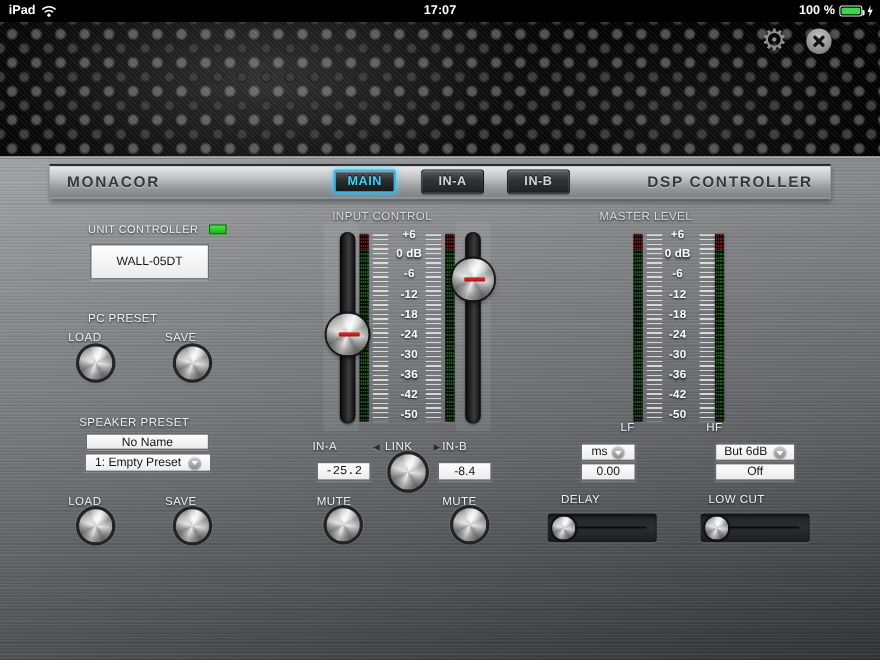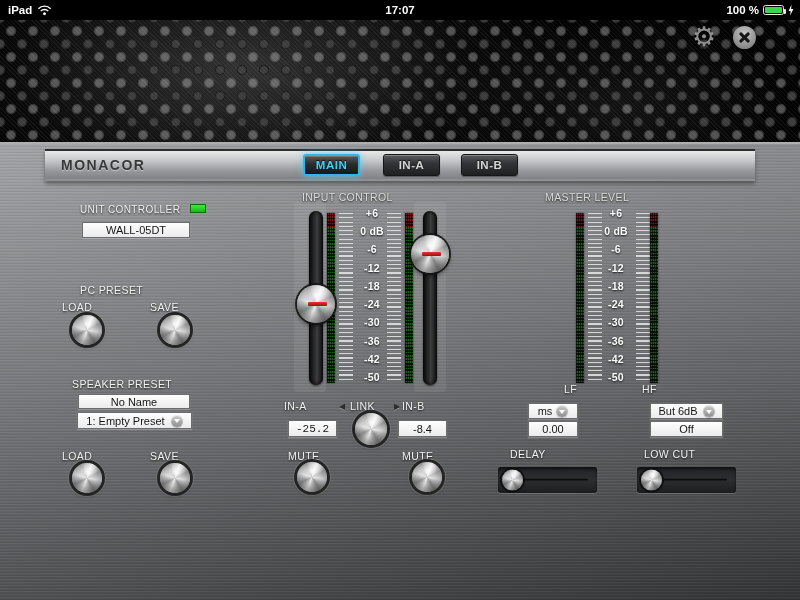--- a/index.html
+++ b/index.html
@@ -212,28 +212,29 @@
   <div class="gear">⚙</div>
   <div class="closebtn">
       <i></i>
       <i></i>
     </div>
 
   <div class="body"></div>
 
   <div class="headerbar">
     <span class="brand">MONACOR</span>
+    <span class="apptitle">DSP CONTROLLER</span>
     <div class="tab tab-main active">MAIN</div>
     <div class="tab tab-ina">IN-A</div>
     <div class="tab tab-inb">IN-B</div>
   </div>
 
   <div class="lbl" style="left:80px; top:204px; width:110px; font-size:10px;">UNIT CONTROLLER</div>
   <span class="led" style="left:190px; top:204px;"></span>
-  <div class="vbox" style="left:82px; top:222px; width:108px; height:16px;">WALL-05DT</div>
+  <div class="vbox" style="left:82px; top:222px; width:108px; height:32px;">WALL-05DT</div>
 
   <div class="lbl" style="left:80px; top:284px; width:120px;">PC PRESET</div>
   <div class="lbl" style="left:62px; top:301px; width:50px;">LOAD</div>
   <div class="lbl" style="left:150px; top:301px; width:50px;">SAVE</div>
   <div class="knob knob-30" style="left:72px; top:315px;"></div>
   <div class="knob knob-30" style="left:160px; top:315px;"></div>
 
   <div class="lbl" style="left:72px; top:378px; width:120px;">SPEAKER PRESET</div>
   <div class="vbox" style="left:78px; top:394px; width:112px; height:15px;">No Name</div>
   <div class="vbox" style="left:77px; top:412px; width:115px; height:17px; gap:6px;">

